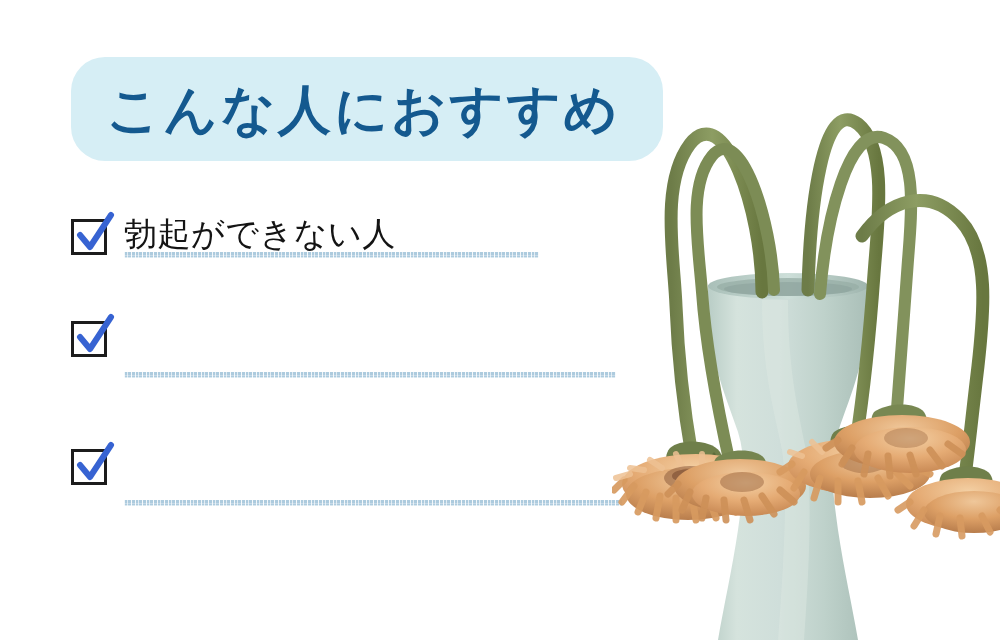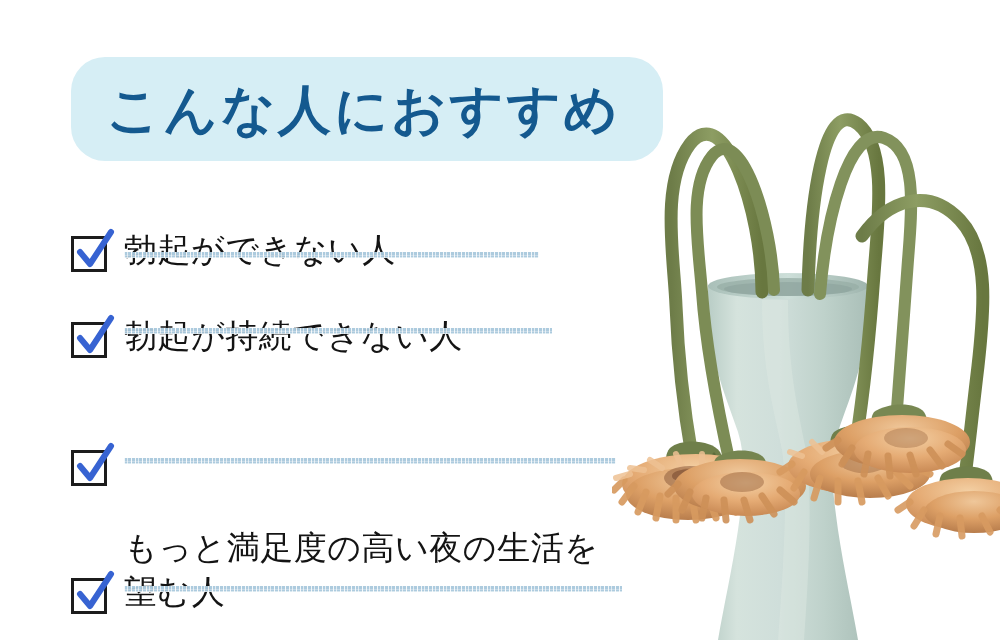--- a/index.html
+++ b/index.html
@@ -52,21 +52,21 @@
   
   .checklist {
     position: absolute;
     left: 71px;
     top: 196px;
     width: 580px;
   }
   .check-item {
     position: relative;
     display: flex;
-    align-items: flex-end;
+    align-items: center;
     margin-bottom: 0;
   }
 
   .checkbox {
     position: relative;
     flex: 0 0 auto;
     width: 36px;
     height: 36px;
     border: 3px solid #1c1c1c;
     box-sizing: border-box;
@@ -140,47 +140,36 @@
     <div class="check-item" style="height:76px;">
       <div class="checkbox">
         <svg viewBox="0 0 44 46" aria-hidden="true">
           <path d="M8 23 L18 35 L39 3" fill="none" stroke="#3763d2" stroke-width="6" stroke-linecap="round" stroke-linejoin="round"></path>
         </svg>
       </div>
       <div class="item-text">勃起ができない人</div>
       <div class="underline" style="top:56px; width:415px;"></div>
     </div>
 
-    <div class="check-item" style="height:86px;">
-      <div class="checkbox">
-        <svg viewBox="0 0 44 46" aria-hidden="true">
-          <path d="M8 23 L18 35 L39 3" fill="none" stroke="#3763d2" stroke-width="6" stroke-linecap="round" stroke-linejoin="round"></path>
-        </svg>
-      </div>
-      <div class="item-text">勃起が持続できない人</div>
-      <div class="underline" style="top:56px; width:428px;"></div>
-    </div>
 
     <div class="check-item" style="height:128px;">
       <div class="checkbox">
         <svg viewBox="0 0 44 46" aria-hidden="true">
           <path d="M8 23 L18 35 L39 3" fill="none" stroke="#3763d2" stroke-width="6" stroke-linecap="round" stroke-linejoin="round"></path>
         </svg>
       </div>
       <div class="underline" style="top:100px; width:492px;"></div>
     </div>
 
     <div class="check-item" style="height:128px;">
       <div class="checkbox">
         <svg viewBox="0 0 44 46" aria-hidden="true">
           <path d="M8 23 L18 35 L39 3" fill="none" stroke="#3763d2" stroke-width="6" stroke-linecap="round" stroke-linejoin="round"></path>
         </svg>
       </div>
-      <div class="item-text">もっと満足度の高い夜の生活を
-望む人</div>
       <div class="underline" style="top:100px; width:498px;"></div>
     </div>
 
   </div>
 
   <div class="photo">
     <svg width="400" height="580" viewBox="0 0 400 580" aria-hidden="true">
       <defs>
         <linearGradient id="vaseGrad" x1="0" y1="0" x2="1" y2="0">
           <stop offset="0%" stop-color="#b9cdc6"></stop>

